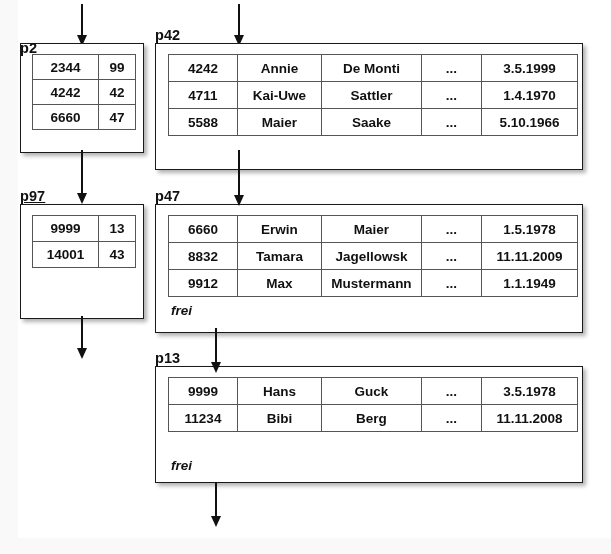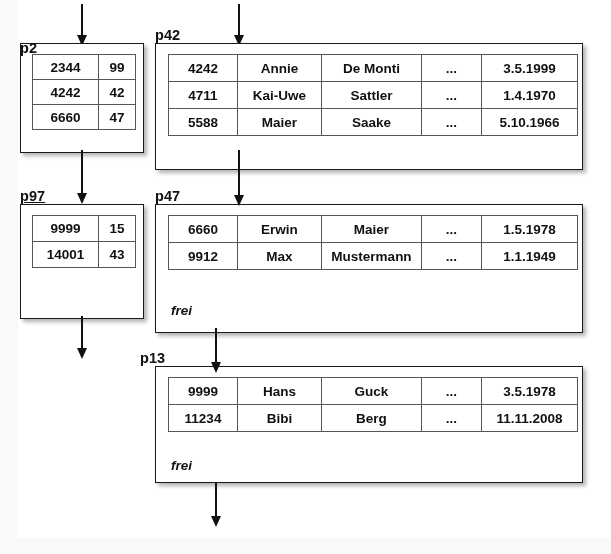--- a/index.html
+++ b/index.html
@@ -186,21 +186,21 @@
       </tbody>
     </table>
   </div>
 
   <div class="block-label" style="left:20px; top:188px;text-decoration:underline;">p97</div>
   <div class="block" style="left:20px; top:204px; width:124px; height:115px;">
     <table class="tbl" style="left:11px; top:10px; width:101px;">
       <tbody>
         <tr>
           <td style="width:65px; height:25px;">9999</td>
-          <td style="width:36px; height:25px;">15</td>
+          <td style="width:36px; height:25px;">13</td>
         </tr>
         <tr>
           <td style="height:25px;">14001</td>
           <td style="height:25px;">43</td>
         </tr>
       </tbody>
     </table>
   </div>
 
   <div class="block-label" style="left:155px; top:188px;">p47</div>
@@ -208,32 +208,39 @@
     <table class="tbl" style="left:12px; top:10px; width:404px;">
       <tbody>
         <tr>
           <td style="width:68px; height:26px;">6660</td>
           <td style="width:83px; height:26px;">Erwin</td>
           <td style="width:99px; height:26px;">Maier</td>
           <td style="width:59px; height:26px;">...</td>
           <td style="width:95px; height:26px;">1.5.1978</td>
         </tr>
         <tr>
+          <td style="height:26px;">8832</td>
+          <td style="height:26px;">Tamara</td>
+          <td style="height:26px;">Jagellowsk</td>
+          <td style="height:26px;">...</td>
+          <td style="height:26px;">11.11.2009</td>
+        </tr>
+        <tr>
           <td style="height:26px;">9912</td>
           <td style="height:26px;">Max</td>
           <td style="height:26px;">Mustermann</td>
           <td style="height:26px;">...</td>
           <td style="height:26px;">1.1.1949</td>
         </tr>
       </tbody>
     </table>
     <div class="frei" style="left:15px; top:98px;">frei</div>
   </div>
 
-  <div class="block-label" style="left:140px; top:350px;">p13</div>
+  <div class="block-label" style="left:155px; top:350px;">p13</div>
   <div class="block" style="left:155px; top:366px; width:428px; height:117px;">
     <table class="tbl" style="left:12px; top:10px; width:404px;">
       <tbody>
         <tr>
           <td style="width:68px; height:26px;">9999</td>
           <td style="width:83px; height:26px;">Hans</td>
           <td style="width:99px; height:26px;">Guck</td>
           <td style="width:59px; height:26px;">...</td>
           <td style="width:95px; height:26px;">3.5.1978</td>
         </tr>

